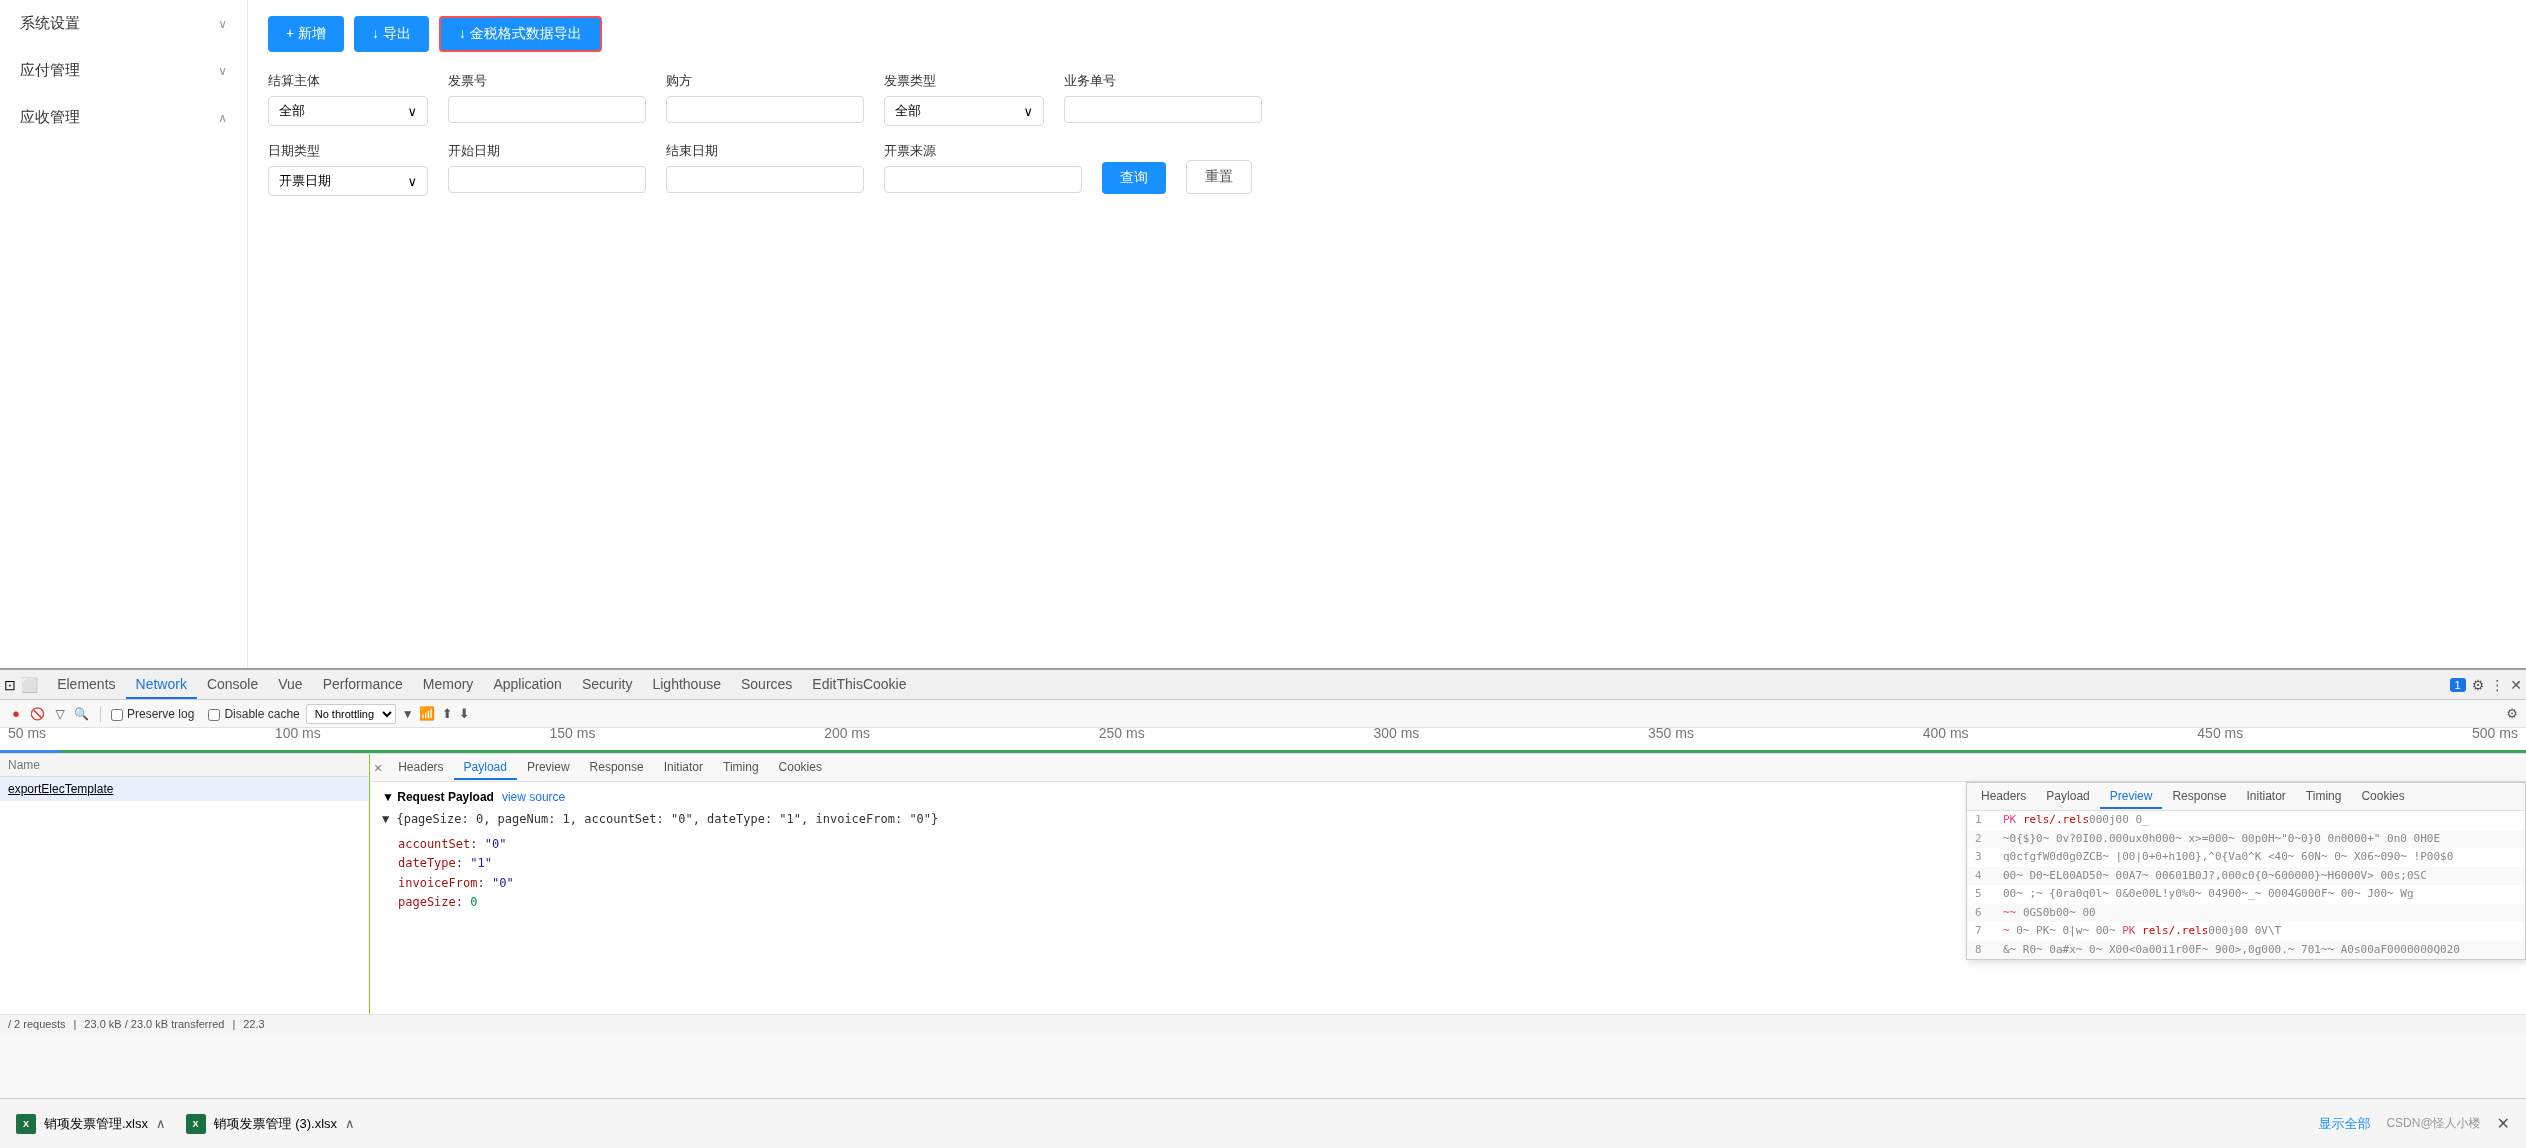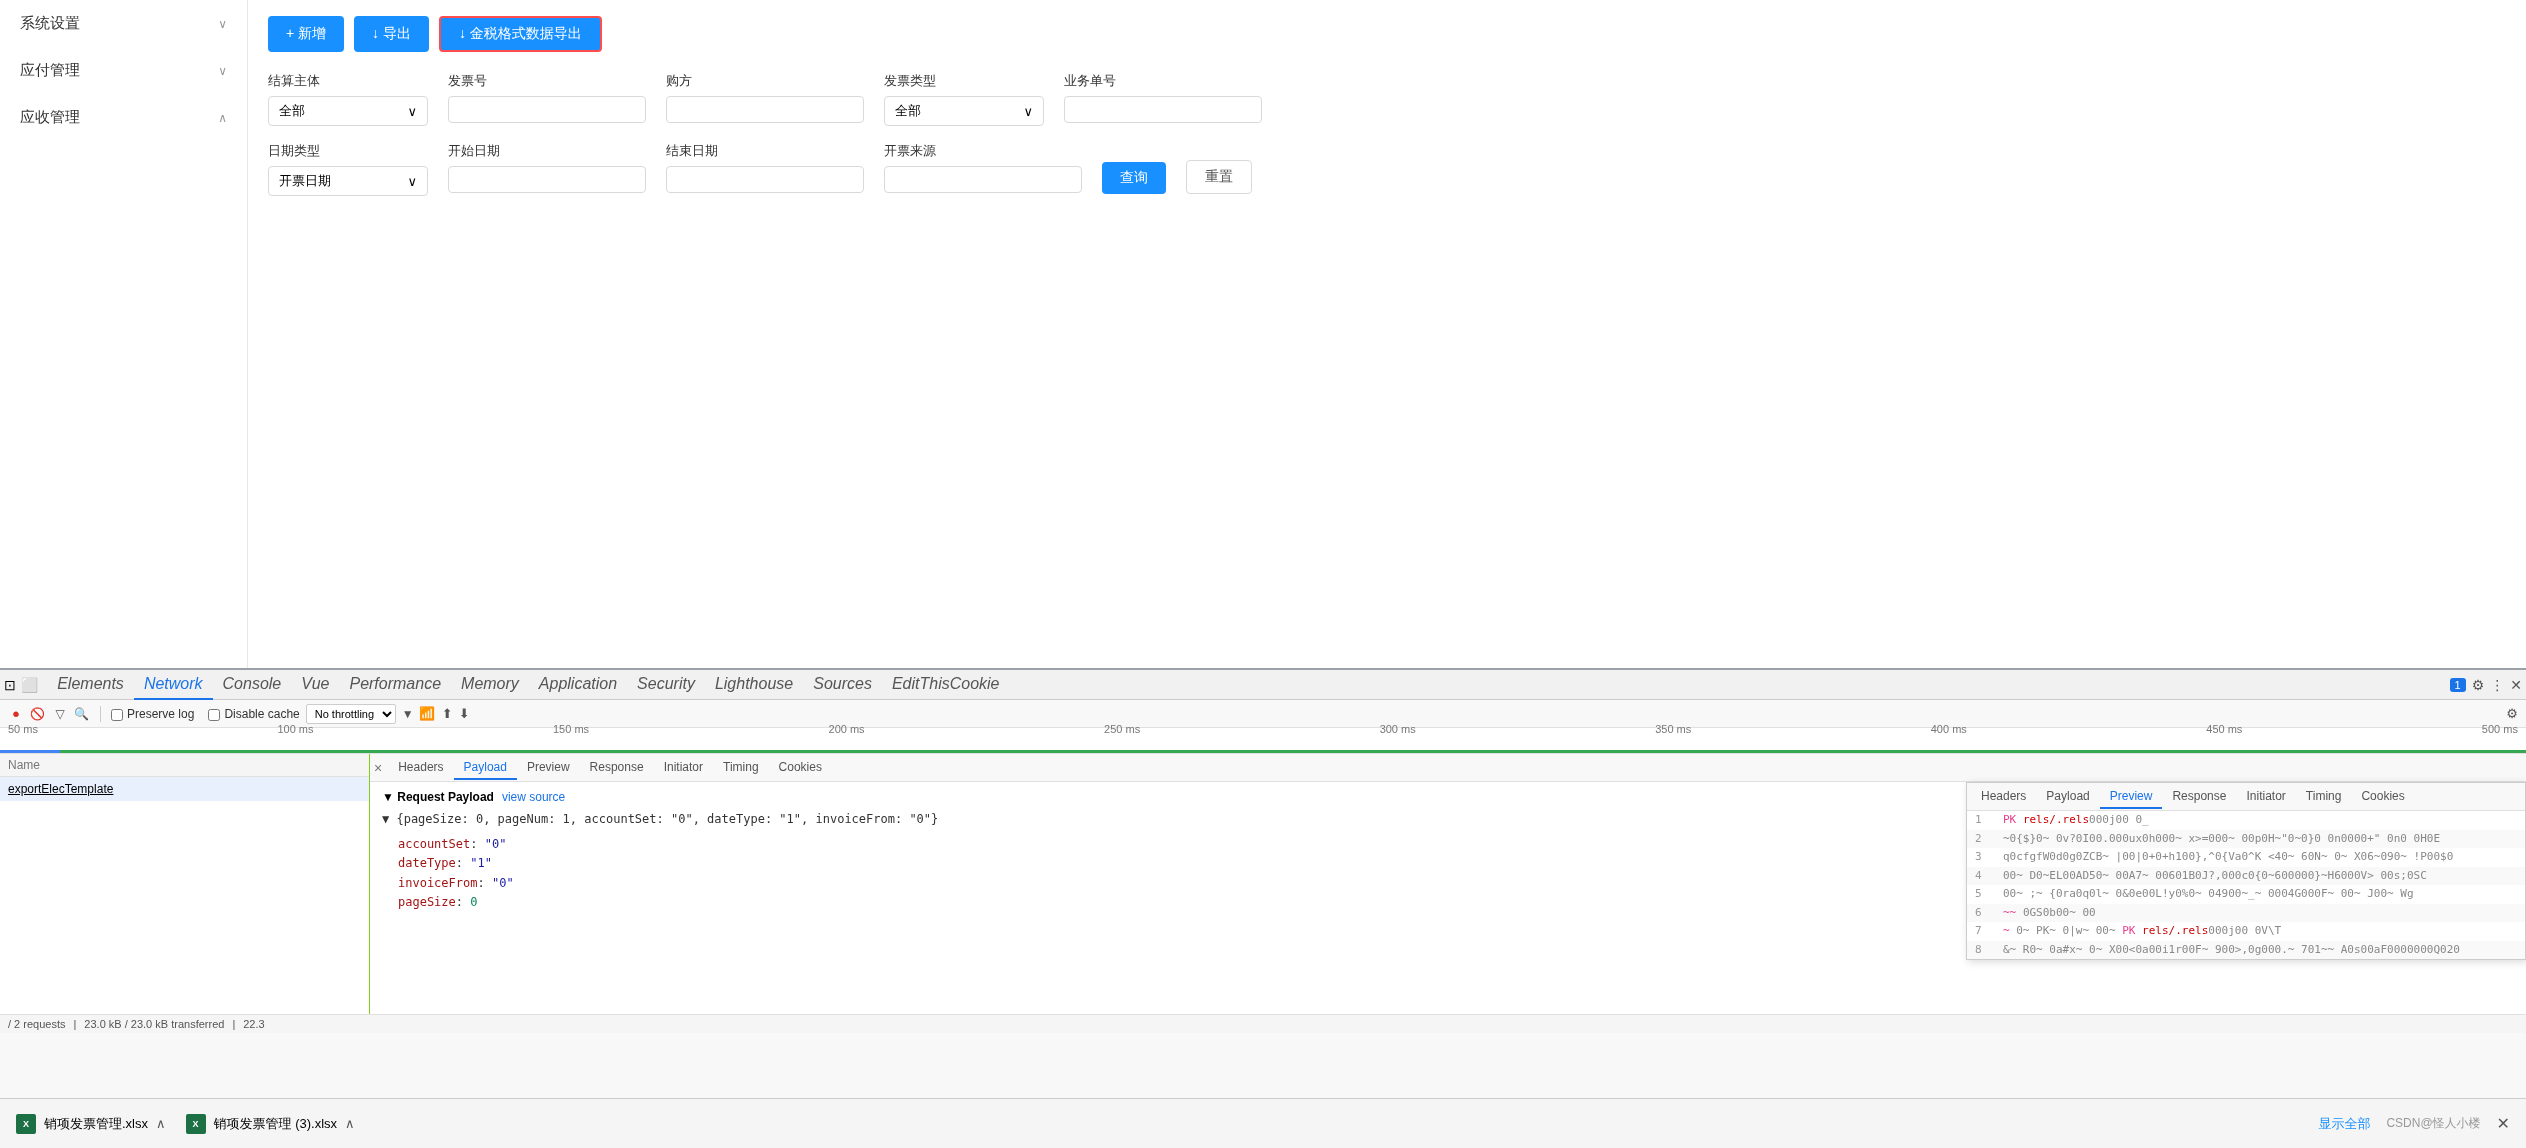--- a/index.html
+++ b/index.html
@@ -93,26 +93,25 @@
       align-items: center;
       background: #f1f1f1;
       border-bottom: 1px solid #ccc;
       padding: 0 4px;
       height: 30px;
       gap: 0;
     }
 
     .devtools-tab {
       padding: 5px 10px;
-      font-size: 16px;
+      font-size: 14px;
       color: #555;
       cursor: pointer;
       white-space: nowrap;
       border-bottom: 2px solid transparent;
-      font-style: italic;
     }
 
     .devtools-tab.active {
       color: #1a73e8;
       border-bottom: 2px solid #1a73e8;
     }
 
     .devtools-toolbar {
       display: flex;
       align-items: center;
@@ -156,23 +155,23 @@
       position: relative;
       display: flex;
       align-items: flex-end;
       padding: 0 8px;
     }
 
     .timeline-labels {
       display: flex;
       width: 100%;
       justify-content: space-between;
-      font-size: 11px;
+      font-size: 14px;
       color: #777;
-      padding-bottom: 18px;
+      padding-bottom: 12px;
     }
 
     .progress-green {
       height: 3px;
       background: #34a853;
       position: absolute;
       bottom: 0;
       left: 0;
       right: 0;
     }

